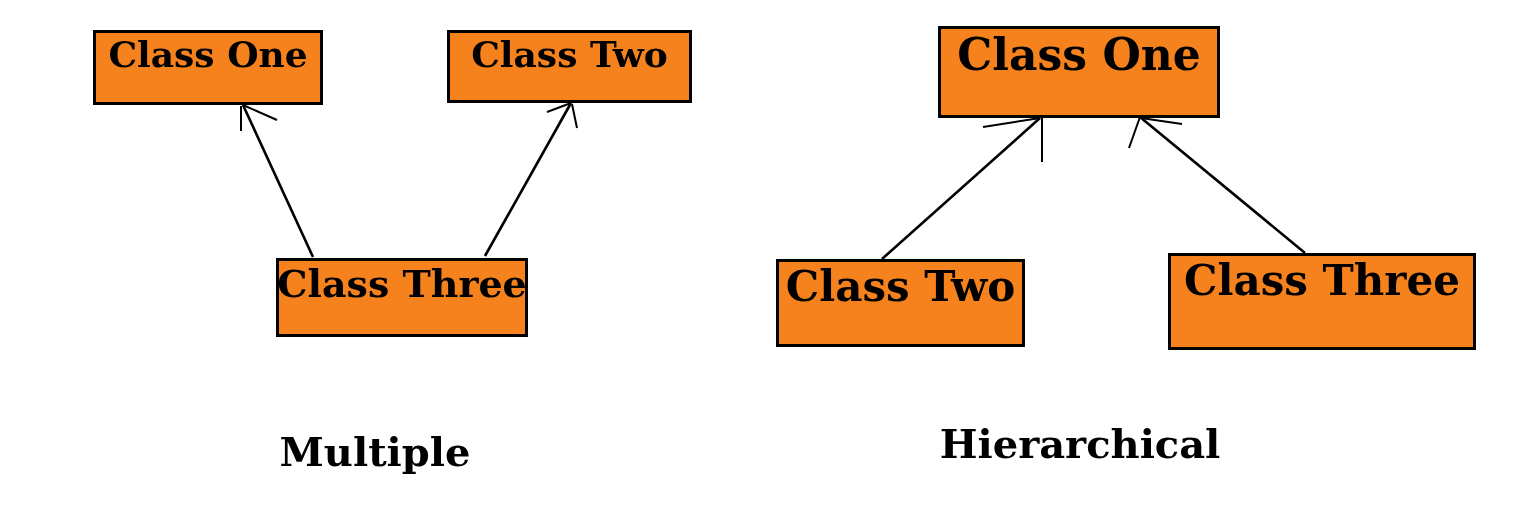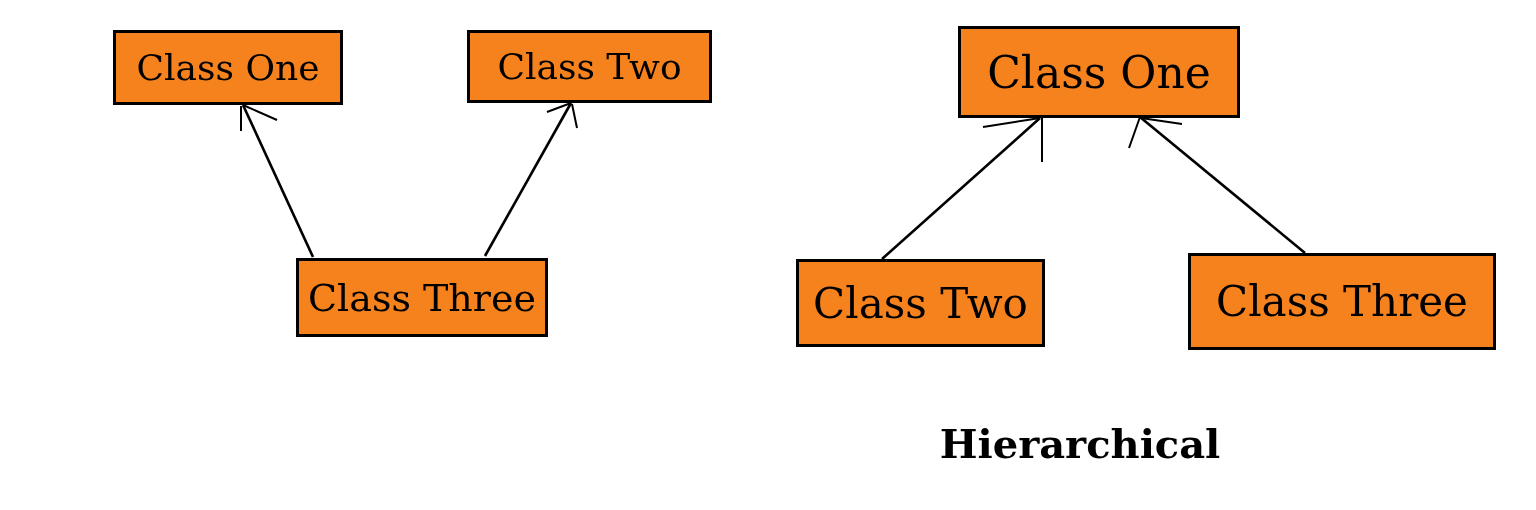--- a/index.html
+++ b/index.html
@@ -28,26 +28,24 @@
     fill: none;
   }
   .shaft { stroke-width: 2.6px; }
   .barb  { stroke-width: 2px; }
   .class-box {
     position: absolute;
     box-sizing: border-box;
     background: var(--box-fill, #f6821e);
     border: 3px solid var(--box-border, #000000);
     display: flex;
-    align-items: center;
     justify-content: center;
     color: var(--label-color, #000000);
-    font-weight: normal;
+    font-weight: bold;
     white-space: nowrap;
-    margin-left: 20px;
   }
   .box-l-one   { left: 93px;   top: 30px;  width: 230px; height: 75px; font-size: 36px; }
   .box-l-two   { left: 447px;  top: 30px;  width: 245px; height: 73px; font-size: 36px; }
   .box-l-three { left: 276px;  top: 258px; width: 252px; height: 79px; font-size: 38px; }
   .box-r-one   { left: 938px;  top: 26px;  width: 282px; height: 92px; font-size: 44px; }
   .box-r-two   { left: 776px;  top: 259px; width: 249px; height: 88px; font-size: 42px; }
   .box-r-three { left: 1168px; top: 253px; width: 308px; height: 97px; font-size: 42px; }
   .caption {
     position: absolute;
     width: 300px;
@@ -94,20 +92,21 @@
 
   <div class="class-box box-l-one">
     <span>Class One</span>
   </div>
   <div class="class-box box-l-two">
     <span>Class Two</span>
   </div>
   <div class="class-box box-l-three">
     <span>Class Three</span>
   </div>
+  <div class="caption caption-left">Multiple</div>
 
   <div class="class-box box-r-one">
     <span>Class One</span>
   </div>
   <div class="class-box box-r-two">
     <span>Class Two</span>
   </div>
   <div class="class-box box-r-three">
     <span>Class Three</span>
   </div>

